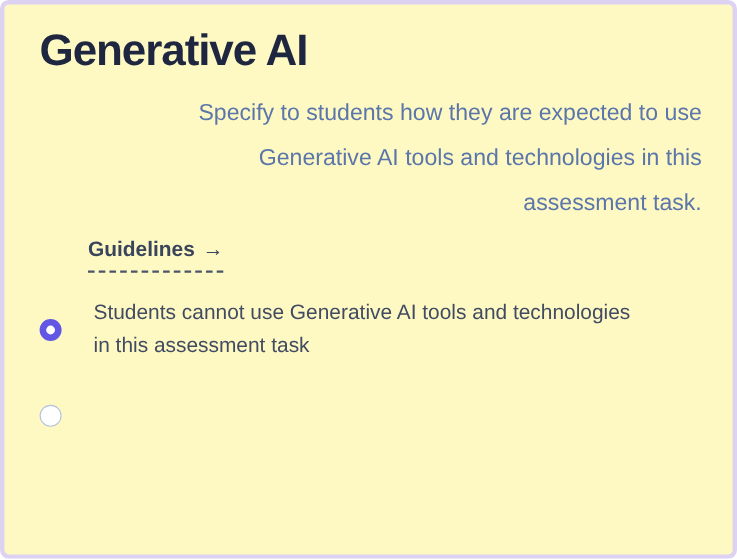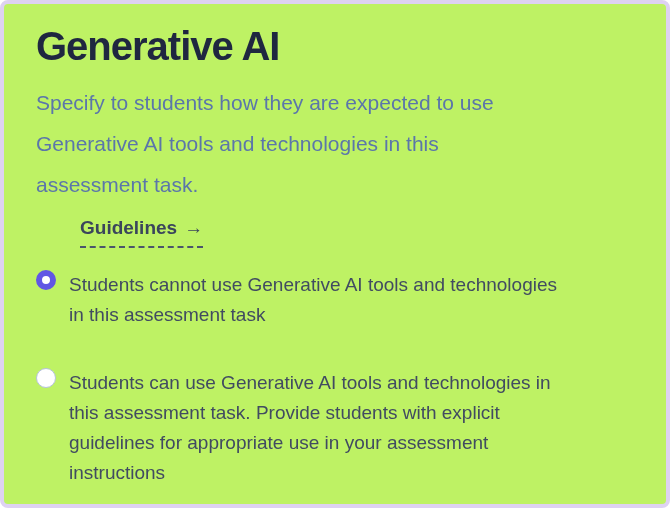--- a/index.html
+++ b/index.html
@@ -5,21 +5,21 @@
   html, body {
     margin: 0;
     padding: 0;
     background: #ffffff;
     font-family: "Liberation Sans", "DejaVu Sans", sans-serif;
   }
   .card {
     width: 670px;
     height: 508px;
     box-sizing: border-box;
-    background: #bef264;
+    background: #fef9c3;
     border: 4px solid #ded2f2;
     border-radius: 8px;
     padding: 18px 28px 12px 32px;
     overflow: hidden;
   }
   .page-title {
     margin: 0;
     font-size: 40px;
     line-height: 48px;
     font-weight: 700;
@@ -27,40 +27,42 @@
     color: #1f2740;
   }
   .description {
     margin: 12px 0 0 0;
     font-size: 21px;
     line-height: 41px;
     font-weight: 400;
     color: #5b76aa;
     white-space: pre-line;
     max-width: 610px;
+    text-align: right;
   }
   .guidelines-link {
     display: inline-block;
     margin-top: 12px;
     font-size: 19px;
     font-weight: 700;
     color: #3a455c;
     text-decoration: none;
     padding-bottom: 7px;
     border-bottom: 2px dashed #4a556b;
     cursor: pointer;
     margin-left: 44px;
   }
   .guidelines-link .arrow {
     margin-left: 7px;
     font-weight: 400;
   }
   .radio-option {
     display: flex;
-    gap: 13px;
+    align-items: center;
+    gap: 29px;
     margin-top: 22px;
     cursor: pointer;
   }
   .radio-option.second {
     margin-top: 38px;
   }
   .radio-dot {
     flex: none;
     width: 20px;
     height: 20px;
@@ -97,19 +99,15 @@
   </div>
 
   <div class="radio-option selected">
     <span class="radio-dot"></span>
     <span class="radio-label">Students cannot use Generative AI tools and technologies
 in this assessment task</span>
   </div>
 
   <div class="radio-option unselected second">
     <span class="radio-dot"></span>
-    <span class="radio-label">Students can use Generative AI tools and technologies in
-this assessment task. Provide students with explicit
-guidelines for appropriate use in your assessment
-instructions</span>
   </div>
 
 </div>
 
 </body></html>

